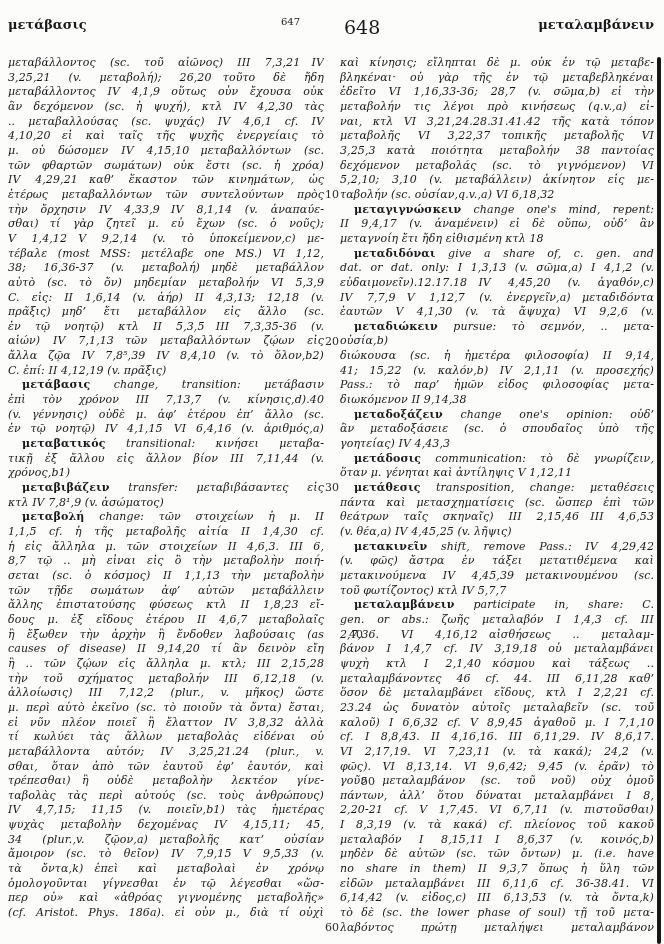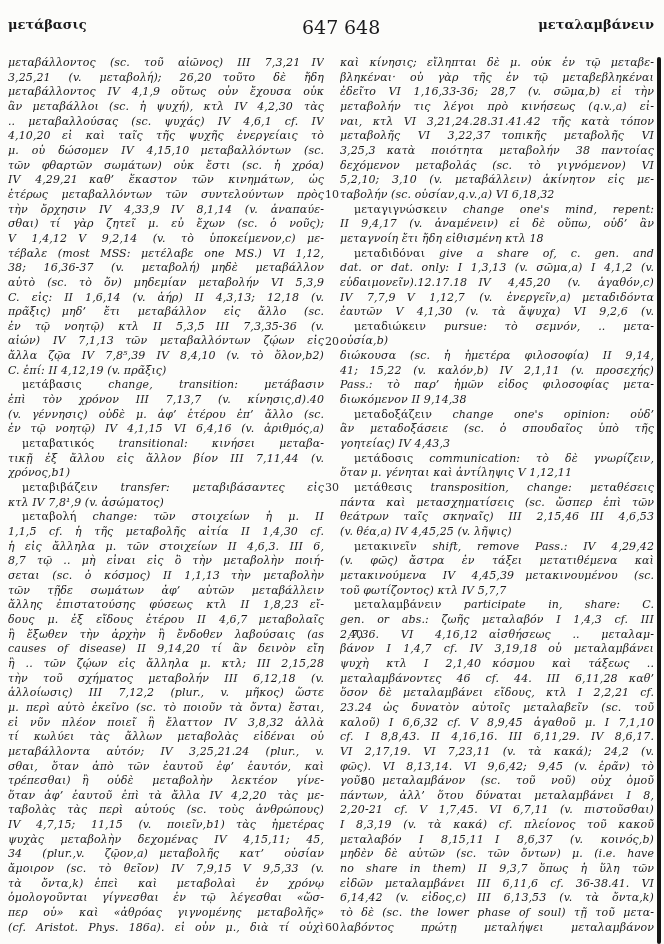--- a/index.html
+++ b/index.html
@@ -6,34 +6,34 @@
   body{
     width:664px;height:944px;overflow:hidden;
     background:#fcfcfa;
     font-family:"DejaVu Serif","Liberation Serif",serif;
     color:#1a1a1c;
   }
   .page{position:absolute;left:0;top:0;width:664px;height:896px;background:#fcfcfa;}
   .running-head{position:absolute;top:17px;left:0;width:664px;height:18px;font-size:13px;}
   .rh-left{position:absolute;left:8px;top:0;font-weight:bold;}
   .rh-right{position:absolute;right:10px;top:0;font-weight:bold;}
-  .rh-pnl{position:absolute;left:302px;top:-1px;font-size:19px;}
+  .rh-pnl{position:absolute;left:281px;top:-1px;font-size:10px;}
   .rh-pnr{position:absolute;left:344px;top:-1px;font-size:19px;}
   .col{position:absolute;top:56px;width:316px;}
   .col-left{left:8px;}
   .col-right{left:340px;width:314px;}
   .line{
     height:14.667px;line-height:14.667px;overflow:hidden;
     font-size:11px;font-style:italic;
     text-align:justify;text-align-last:justify;
     letter-spacing:0.1px;
   }
   .line.end{text-align-last:left;}
   .line.ind{padding-left:14px;}
-  .line b{font-style:normal;font-weight:normal;letter-spacing:0.2px;}
+  .line b{font-style:normal;font-weight:bold;letter-spacing:0.2px;}
   .gutter-num{
     position:absolute;left:325px;width:16px;height:14.667px;line-height:14.667px;
     font-size:11px;font-style:normal;color:#2c2c2e;text-align:left;
   }
   .scan-edge{
     position:absolute;right:3px;top:57px;width:4px;height:887px;
     background:#161616;border-radius:2px;
   }
 </style>
 </head>
@@ -45,21 +45,21 @@
     <span class="rh-left">μετάβασις</span>
     <span class="rh-pnl">647</span>
     <span class="rh-pnr">648</span>
     <span class="rh-right">μεταλαμβάνειν</span>
   </div>
 
   <div class="col col-left" id="colLeft">
       <div class="line">μεταβάλλοντος (sc. τοῦ αἰῶνος) III 7,3,21  IV</div>
       <div class="line">3,25,21 (v. μεταβολή); 26,20  τοῦτο δὲ ἤδη</div>
       <div class="line">μεταβάλλοντος IV 4,1,9  οὕτως οὖν ἔχουσα οὐκ</div>
-      <div class="line">ἂν μεταβάλλοι (sc. ἡ ψυχή), κτλ IV 4,2,30  τὰς</div>
+      <div class="line">ἂν δεχόμενον (sc. ἡ ψυχή), κτλ IV 4,2,30  τὰς</div>
       <div class="line">.. μεταβαλλούσας (sc. ψυχάς) IV 4,6,1 cf. IV</div>
       <div class="line">4,10,20  εἰ καὶ ταῖς τῆς ψυχῆς ἐνεργείαις τὸ</div>
       <div class="line">μ. οὐ δώσομεν IV 4,15,10  μεταβαλλόντων (sc.</div>
       <div class="line">τῶν φθαρτῶν σωμάτων) οὐκ ἔστι (sc. ἡ χρόα)</div>
       <div class="line">IV 4,29,21  καθ’ ἕκαστον τῶν κινημάτων, ὡς</div>
       <div class="line">ἑτέρως μεταβαλλόντων τῶν συντελούντων πρὸς</div>
       <div class="line">τὴν ὄρχησιν IV 4,33,9  IV 8,1,14 (v. ἀναπαύε-</div>
       <div class="line">σθαι)  τί γὰρ ζητεῖ μ. εὖ ἔχων (sc. ὁ νοῦς);</div>
       <div class="line">V 1,4,12  V 9,2,14 (v. τὸ ὑποκείμενον,c)  με-</div>
       <div class="line">τέβαλε (most MSS: μετέλαβε one MS.) VI 1,12,</div>
@@ -92,21 +92,20 @@
       <div class="line">causes of disease) II 9,14,20  τί ἂν δεινὸν εἴη</div>
       <div class="line">ἢ .. τῶν ζῴων εἰς ἄλληλα μ. κτλ; III 2,15,28</div>
       <div class="line">τὴν τοῦ σχήματος μεταβολήν III 6,12,18 (v.</div>
       <div class="line">ἀλλοίωσις) III 7,12,2 (plur., v. μῆκος)  ὥστε</div>
       <div class="line">μ. περὶ αὐτὸ ἐκεῖνο (sc. τὸ ποιοῦν τὰ ὄντα) ἔσται,</div>
       <div class="line">εἰ νῦν πλέον ποιεῖ ἢ ἔλαττον IV 3,8,32  ἀλλὰ</div>
       <div class="line">τί κωλύει τὰς ἄλλων μεταβολὰς εἰδέναι οὐ</div>
       <div class="line">μεταβάλλοντα αὐτόν; IV 3,25,21.24 (plur., v.</div>
       <div class="line">σθαι, ὅταν ἀπὸ τῶν ἑαυτοῦ ἐφ’ ἑαυτόν, καὶ</div>
       <div class="line">τρέπεσθαι)  ἢ οὐδὲ μεταβολὴν λεκτέον γίνε-</div>
-      <div class="line">ὅταν ἀφ’ ἑαυτοῦ ἐπὶ τὰ ἄλλα IV 4,2,20  τὰς με-</div>
       <div class="line">ταβολὰς τὰς περὶ αὐτούς (sc. τοὺς ἀνθρώπους)</div>
       <div class="line">IV 4,7,15; 11,15 (v. ποιεῖν,b1)  τὰς ἡμετέρας</div>
       <div class="line">ψυχὰς μεταβολὴν δεχομένας IV 4,15,11; 45,</div>
       <div class="line">34 (plur.,v. ζῷον,a)  μεταβολῆς κατ’ οὐσίαν</div>
       <div class="line">ἄμοιρον (sc. τὸ θεῖον) IV 7,9,15  V 9,5,33 (v.</div>
       <div class="line">τὰ ὄντα,k)  ἐπεὶ καὶ μεταβολαὶ ἐν χρόνῳ</div>
       <div class="line">ὁμολογοῦνται γίγνεσθαι ἐν τῷ λέγεσθαι «ὥσ-</div>
       <div class="line">περ οὐ» καὶ «ἀθρόας γιγνομένης μεταβολῆς»</div>
       <div class="line">(cf. Aristot. Phys. 186a). εἰ οὖν μ., διὰ τί οὐχὶ</div>
     </div>

